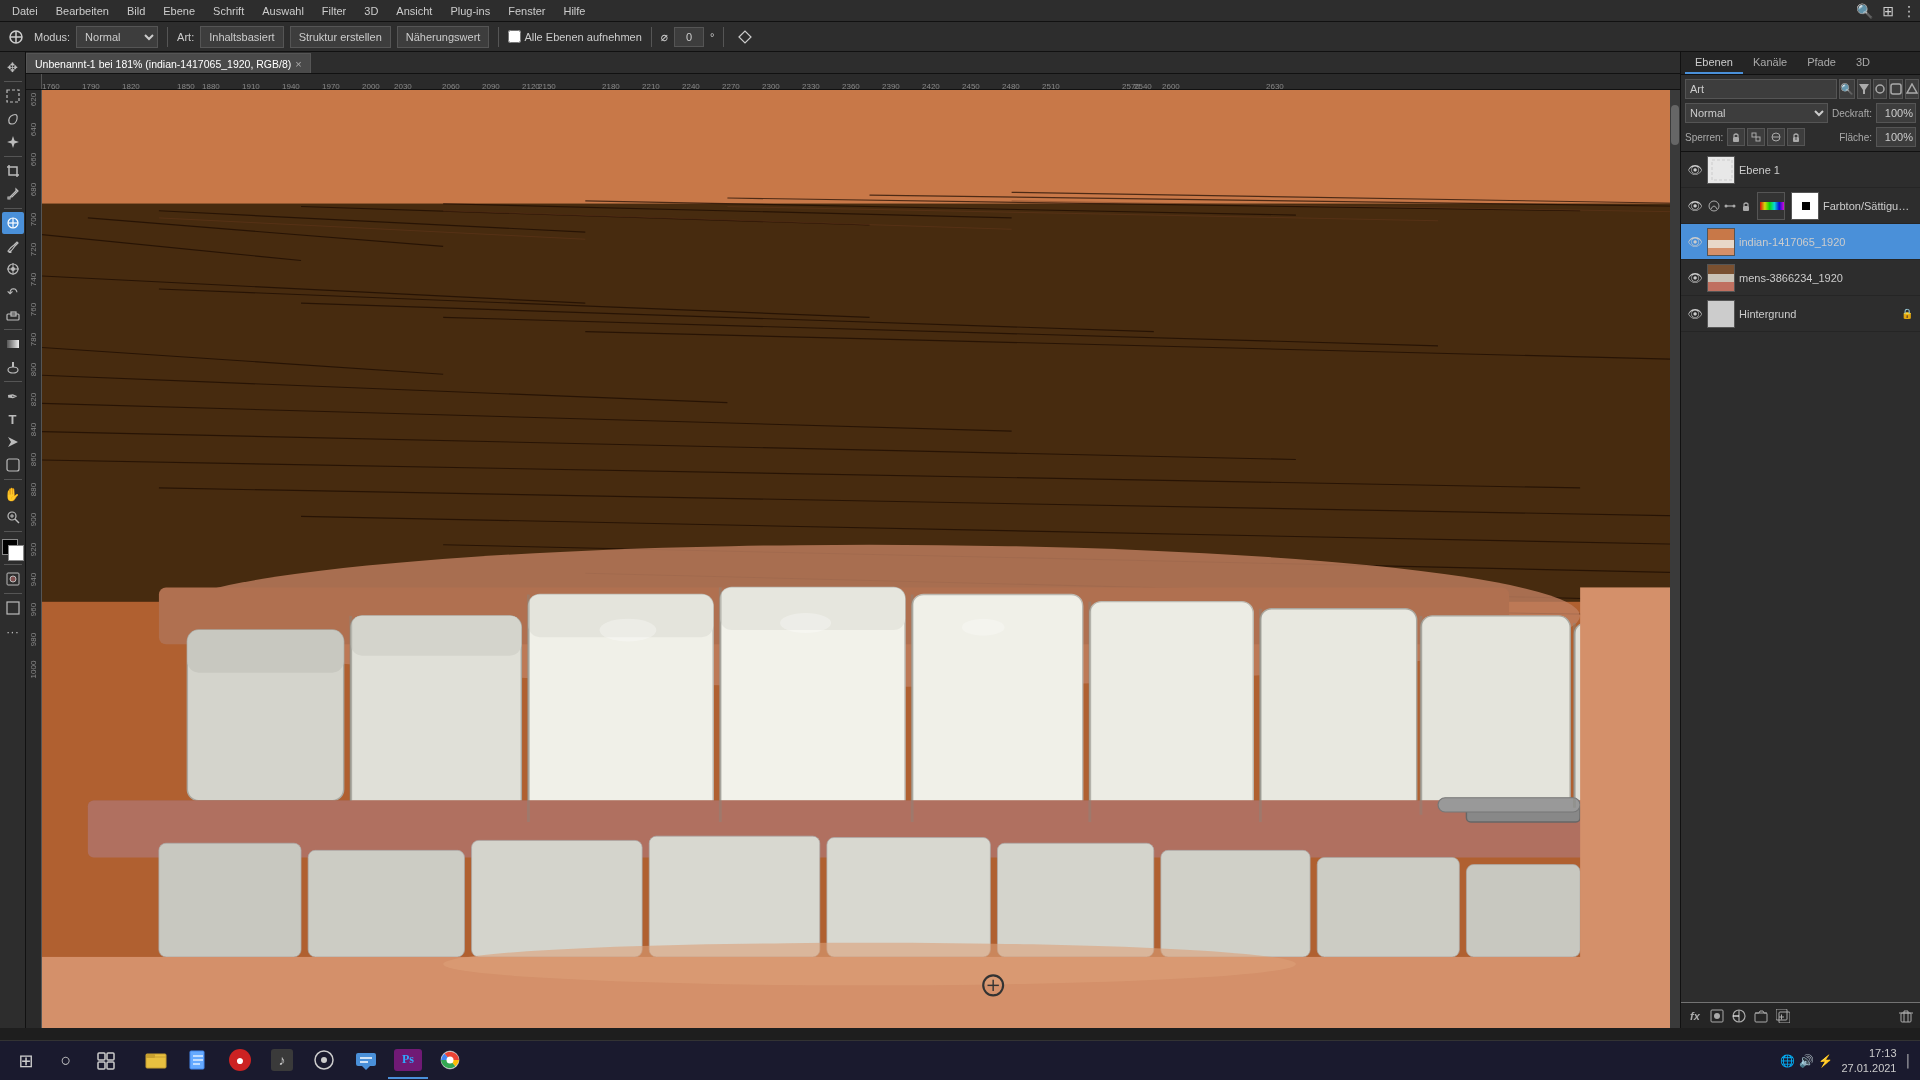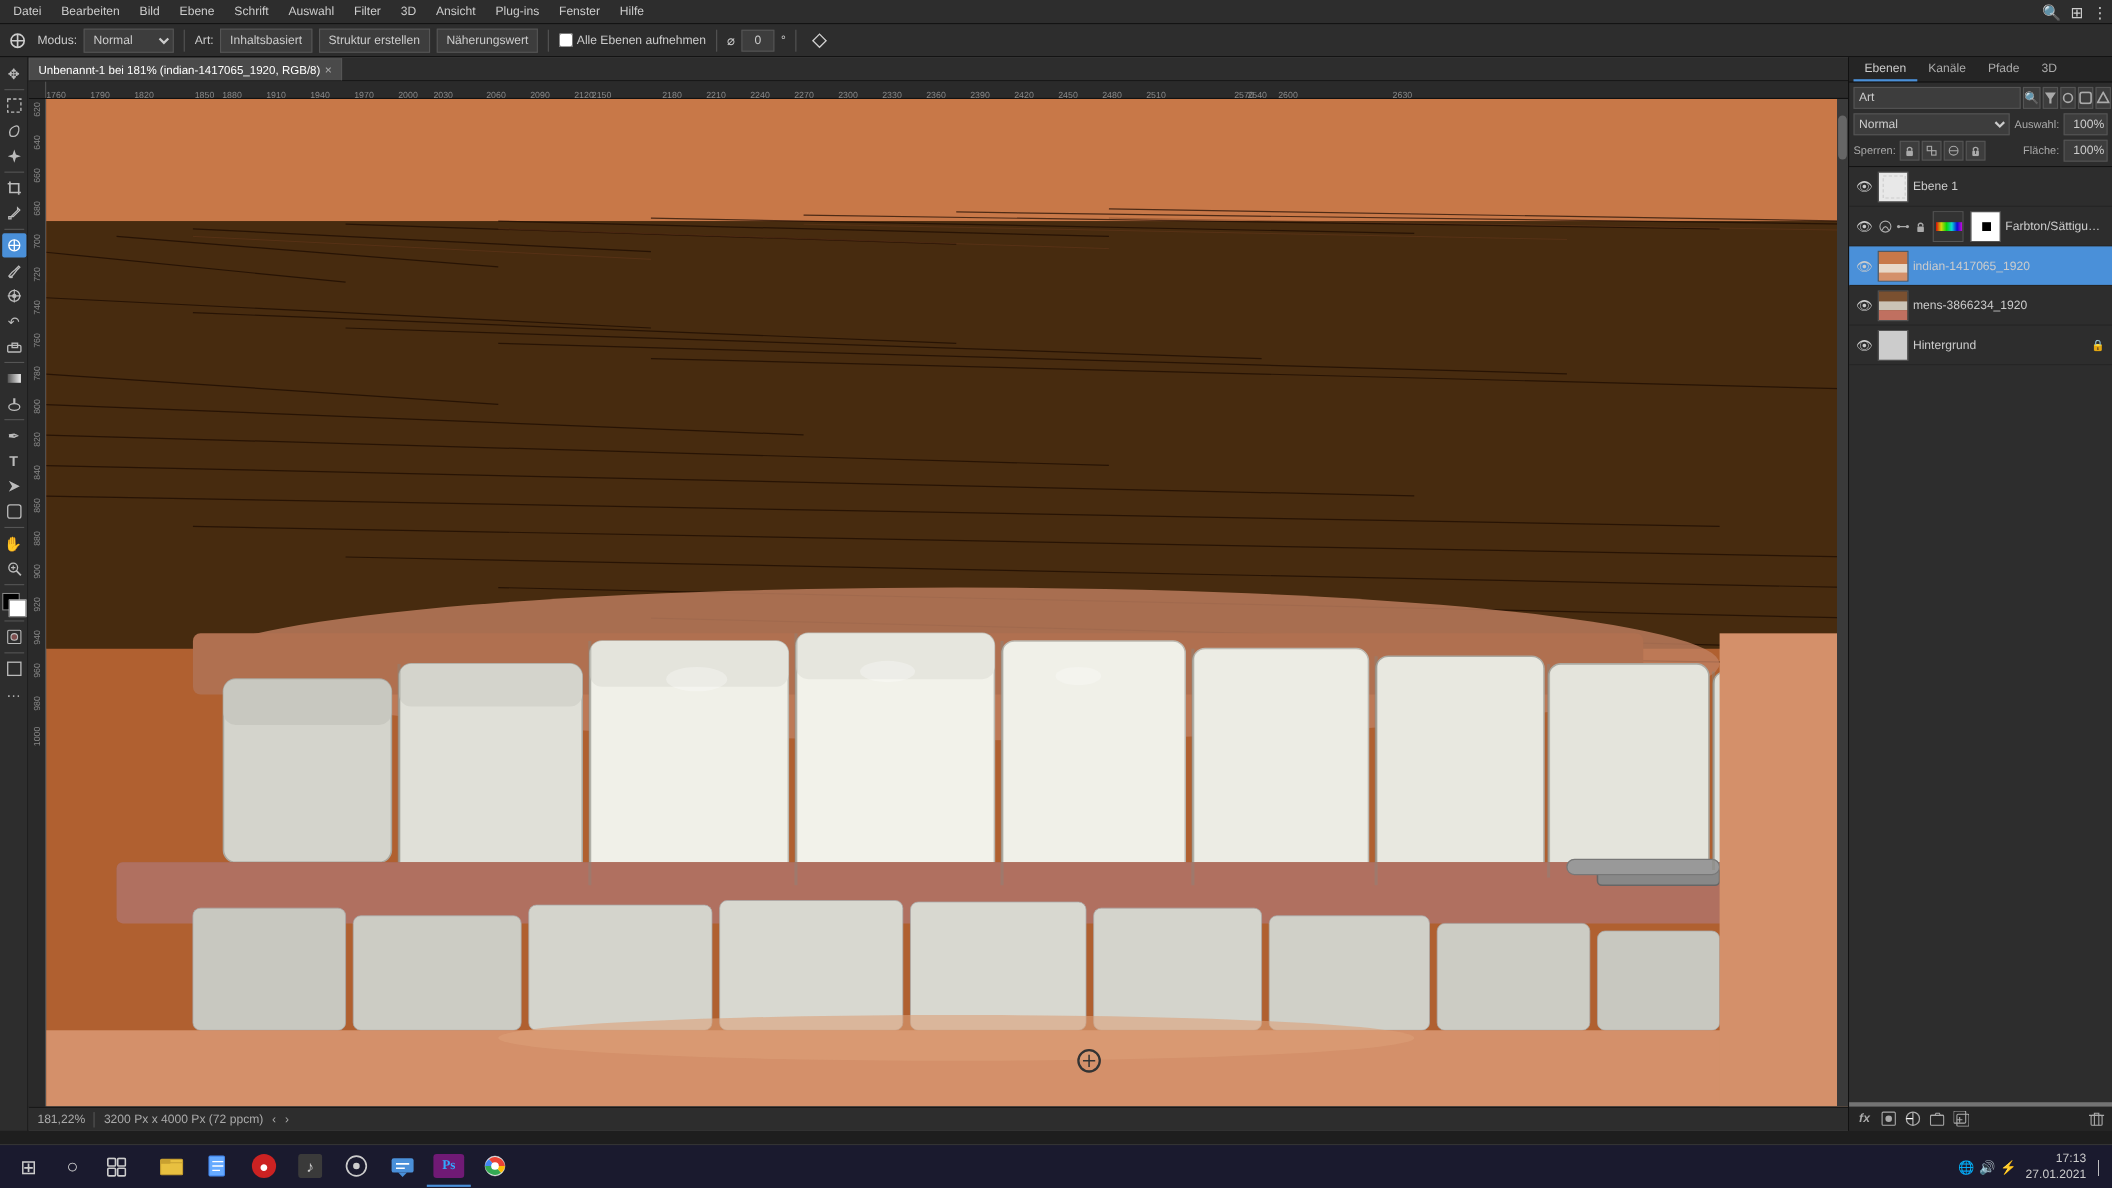--- a/index.html
+++ b/index.html
@@ -175,21 +175,21 @@
       width: 28px; height: 28px; border: 1px solid #555; flex-shrink: 0;
       display: flex; align-items: center; justify-content: center; overflow: hidden;
     }
     .layer-name {
       flex: 1; font-size: 11px; color: #ccc; white-space: nowrap; overflow: hidden; text-overflow: ellipsis;
     }
     .layer-lock { font-size: 10px; color: #aaa; margin-left: auto; }
 
     
     #layer-bottom {
-      height: 26px; background: #252525; border-top: 4px solid #737373;
+      height: 26px; background: #252525; border-top: 1px solid #737373;
       display: flex; align-items: center; padding: 0 4px; gap: 2px;
     }
     .layer-bottom-btn {
       width: 20px; height: 20px; display: flex; align-items: center; justify-content: center;
       cursor: pointer; font-size: 12px; color: #aaa; border-radius: 2px;
     }
 
     
     #scene-svg {
       width: 100%; height: 100%;
@@ -593,27 +593,20 @@
           <line x1="687" y1="626" x2="687" y2="634" stroke="#333" stroke-width="1"></line>
         </svg>
 
         
         <div style="position:absolute; right:0; top:0; width:10px; height:100%; background:#3a3a3a; display:flex; flex-direction:column; align-items:center; justify-content:flex-start; padding-top:10px;">
           <div style="width:8px; height:40px; background:#666; border-radius:4px; margin-top:5px;"></div>
         </div>
       </div>
     </div>
 
-    <div id="status-bar">
-      <span>181,22%</span>
-      <div class="status-separator"></div>
-      <span>3200 Px x 4000 Px (72 ppcm)</span>
-      <span style="cursor:pointer;">‹</span>
-      <span style="cursor:pointer;">›</span>
-    </div>
   </div>
 
   <div id="right-panel">
 
     <div id="panel-tabs">
       <div class="panel-tab active">Ebenen</div>
       <div class="panel-tab">Kanäle</div>
       <div class="panel-tab">Pfade</div>
       <div class="panel-tab">3D</div>
     </div>
@@ -645,21 +638,21 @@
         </div>
 
       </div>
 
       <div id="blend-mode-row">
         <select class="blend-select">
           <option>Normal</option>
           <option>Multiplizieren</option>
           <option>Aufhellen</option>
         </select>
-        <span class="opacity-label">Auswahl:</span>
+        <span class="opacity-label">Deckraft:</span>
         <input class="opacity-input" type="text" value="100%" style="">
       </div>
 
       <div id="lock-row">
         <span class="lock-label">Sperren:</span>
         <div class="lock-icon-group">
           <div class="lock-btn">
             <svg width="10" height="10">
                 <rect x="2" y="5" width="6" height="5" rx="1" fill="#aaa"></rect>
                 <path d="M3 5 L3 3 Q5 1 7 3 L7 5" fill="none" stroke="#aaa" stroke-width="1.2"></path>

